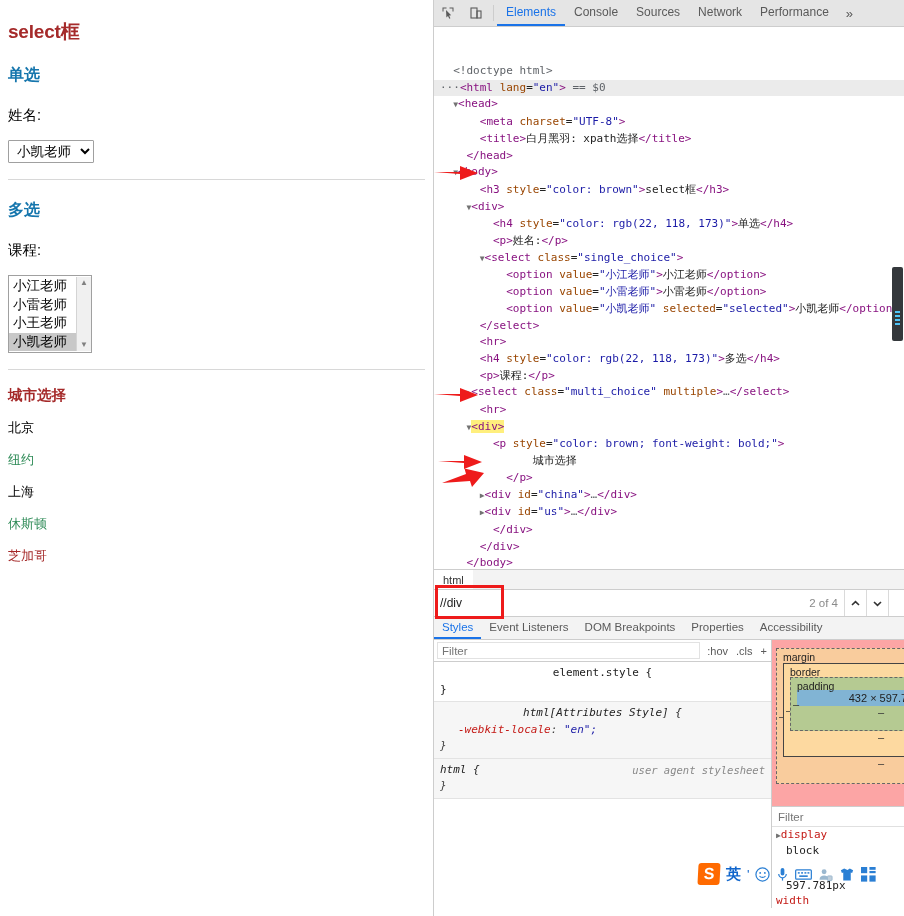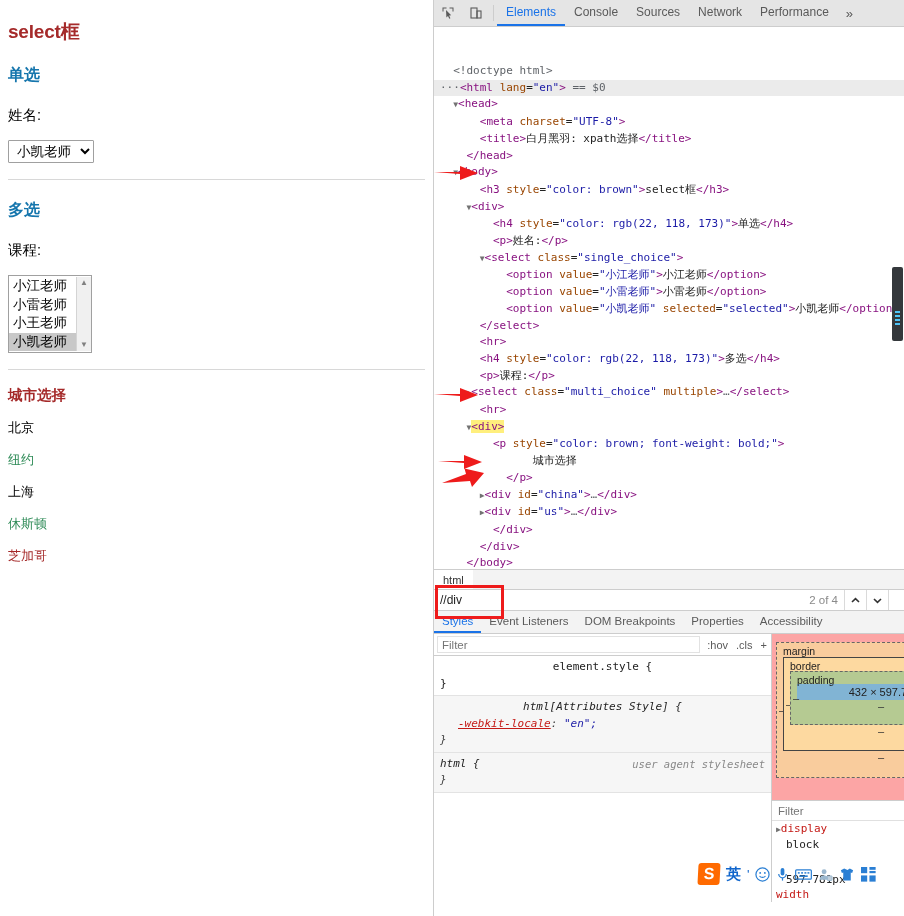--- a/index.html
+++ b/index.html
@@ -147,21 +147,21 @@
     height: 20px; border-top: 1px solid #cdcdcd; background: #f3f3f3;
     display: flex; align-items: center;
   }
   .crumb {
     font-size: 11px; color: #333; padding: 0 9px; height: 100%;
     display: flex; align-items: center; background: #fff;
   }
 
   
   .search-bar {
-    height: 22px; display: flex; align-items: center;
+    height: 28px; display: flex; align-items: center;
     background: #fff; border-top: 1px solid #cdcdcd; border-bottom: 1px solid #cdcdcd;
     position: relative;
   }
   .search-input-wrap {
     flex: 1; display: flex; align-items: center; height: 100%;
     position: relative;
   }
   .search-input {
     border: none; outline: none; width: 100%; height: 100%;
     font-family: "Liberation Sans", sans-serif; font-size: 12px;
@@ -207,21 +207,21 @@
   }
   .filter-btn { font-size: 11px; color: #5a5a5a; padding: 0 4px; }
   .css-rule {
     font-family: "DejaVu Sans Mono", monospace;
     font-size: 11px; line-height: 16.5px;
     padding: 3px 6px; border-bottom: 1px solid #e3e3e3;
     color: #222;
   }
   .css-rule.ua { background: #f6f6f6; font-style: italic; color: #444; }
   .css-rule .selector { color: #222; text-align: center; }
-  .css-rule .prop { color: #c41a16; padding-left: 18px; text-decoration: underline; }
+  .css-rule .prop { color: #c41a16; padding-left: 18px; }
   .css-rule .pval { color: #1a1aa6; }
   .ua-note { float: right; font-style: italic; color: #888; font-size: 10.5px;}
 
   
   .boxmodel-col { width: 132px; background: #fca5a5; position: relative;}
   .bm-wrap { padding: 8px 0 0 4px; }
   .bm-margin {
     background: #f9cc9d; border: 1px dashed #666;
     padding: 14px 6px 14px 6px; position: relative; width: 210px;
   }

